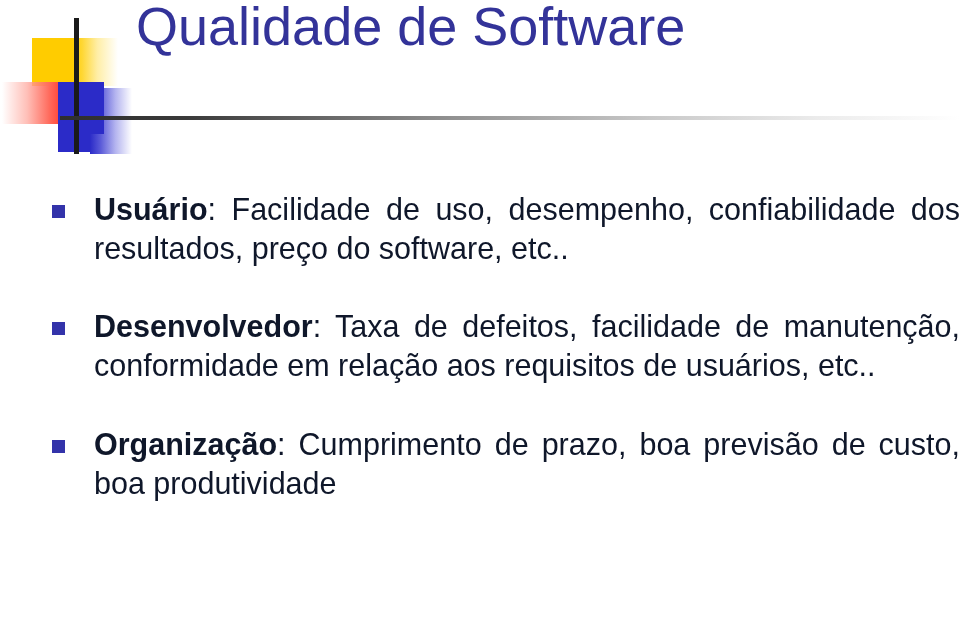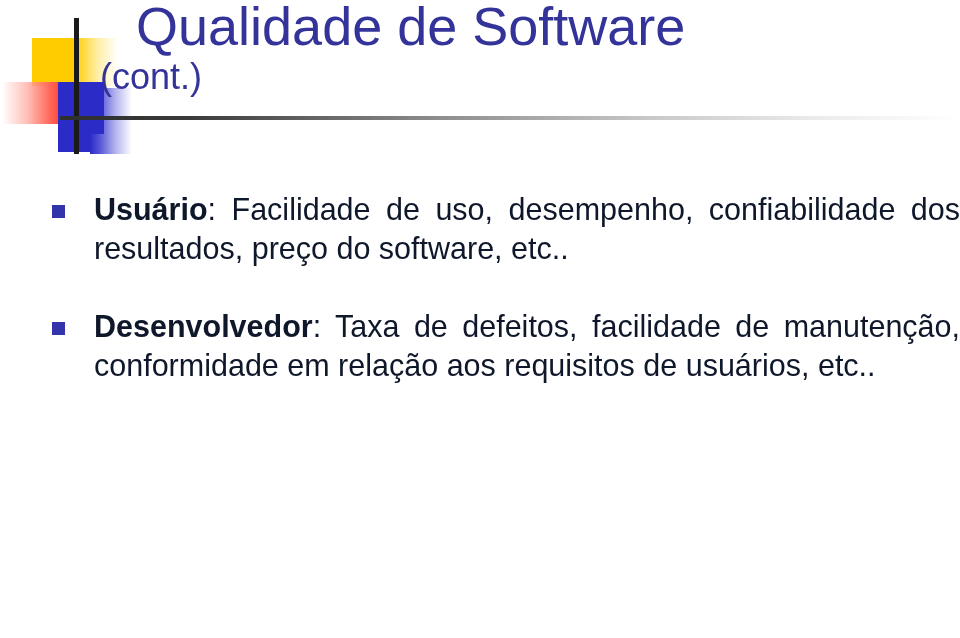--- a/index.html
+++ b/index.html
@@ -167,32 +167,35 @@
     <div class="yellow-sq"></div>
     <div class="red-fade"></div>
     <div class="blue-fade"></div>
     <div class="blue-sq2"></div>
     <div class="blue-sq"></div>
     <div class="blue-foot"></div>
     <div class="vbar"></div>
   </div>
 
   <div class="title">Qualidade de Software</div>
-  <div class="subtitle">(cont.)</div>
 
   <div class="hrule"></div>
 
   <div class="body">
 
     <div class="bullet">
       <span class="marker"></span>
       <span class="lead">Usuário</span><span>: </span><span>Facilidade de uso, desempenho, confiabilidade dos resultados, preço do software, etc..</span>
     </div>
 
     <div class="bullet">
       <span class="marker"></span>
       <span class="lead">Desenvolvedor</span><span>: </span><span>Taxa de defeitos, facilidade de manutenção, conformidade em relação aos requisitos de usuários, etc..</span>
     </div>
 
+    <div class="bullet">
+      <span class="marker"></span>
+      <span class="lead">Organização</span><span>: </span><span>Cumprimento de prazo, boa previsão de custo, boa produtividade</span>
+    </div>
 
   </div>
 
 </div>
 
 </body></html>

